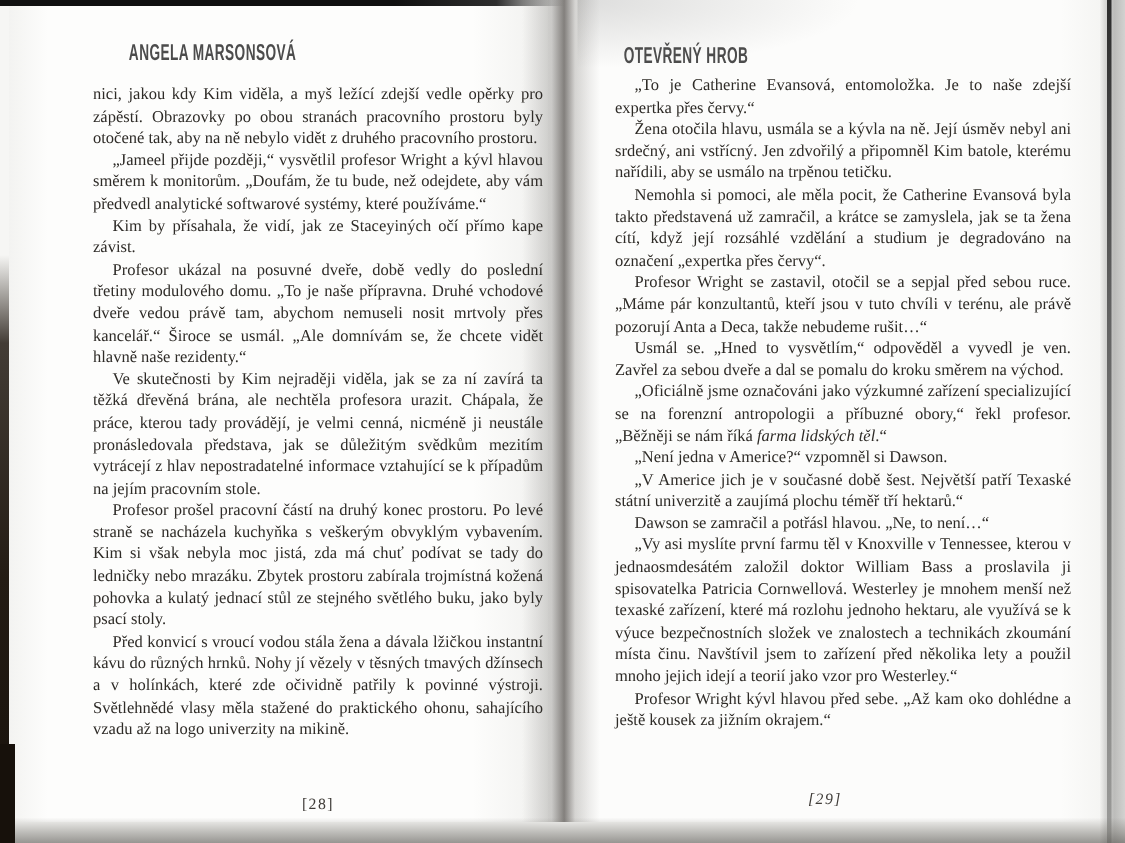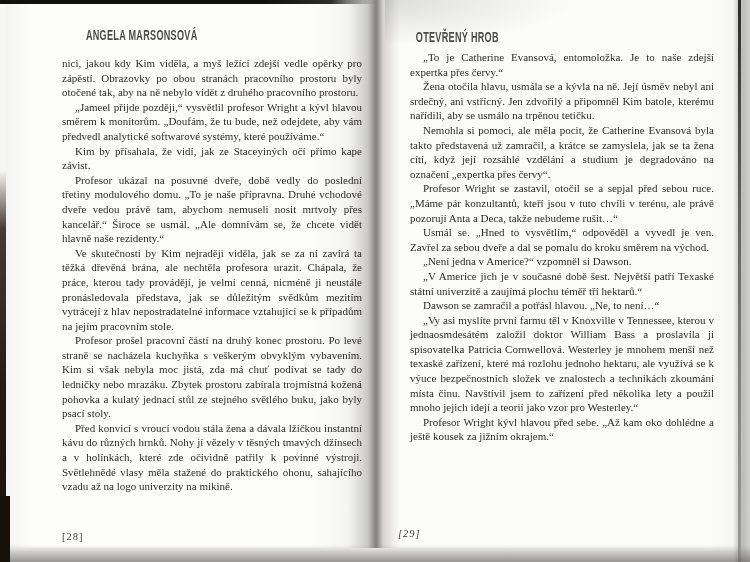--- a/index.html
+++ b/index.html
@@ -35,21 +35,21 @@
   
   .text-block{position:absolute;color:#2e2b27;}
   .text-left{left:62px;top:56px;width:300px;font-size:11px;line-height:14.6px;}
   .text-right{left:398px;top:50px;width:304px;font-size:11px;line-height:14.6px;margin-left:12px;}
   .para{margin:0;text-align:justify;}
   .para.indent{text-indent:13px;}
   .italic{font-style:italic;}
 
   
   .page-number{
-    position:absolute;text-align:left;
+    position:absolute;text-align:center;
     font-size:10.5px;color:#3f3c38;letter-spacing:1px;
   }
   .pn-left{left:62px;width:300px;top:531px;}
   .pn-right{left:398px;width:304px;top:528px;font-style:italic;}
 
   
   .top-edge-line{
     position:absolute;left:0;top:0;width:376px;height:4px;
     background:linear-gradient(to right,#101010 0 70%,#2e2e2e 88%,rgba(46,46,46,0));
   }
@@ -112,20 +112,21 @@
       <p class="para indent"><span>Ve skutečnosti by Kim nejraději viděla, jak se za ní zavírá ta těžká dřevěná brána, ale nechtěla profesora urazit. Chápala, že práce, kterou tady provádějí, je velmi cenná, nicméně ji neustále pronásledovala představa, jak se důležitým svědkům mezitím vytrácejí z hlav nepostradatelné informace vztahující se k případům na jejím pracovním stole.</span></p>
       <p class="para indent"><span>Profesor prošel pracovní částí na druhý konec prostoru. Po levé straně se nacházela kuchyňka s veškerým obvyklým vybavením. Kim si však nebyla moc jistá, zda má chuť podívat se tady do ledničky nebo mrazáku. Zbytek prostoru zabírala trojmístná kožená pohovka a kulatý jednací stůl ze stejného světlého buku, jako byly psací stoly.</span></p>
       <p class="para indent"><span>Před konvicí s vroucí vodou stála žena a dávala lžičkou instantní kávu do různých hrnků. Nohy jí vězely v těsných tmavých džínsech a v holínkách, které zde očividně patřily k povinné výstroji. Světlehnědé vlasy měla stažené do praktického ohonu, sahajícího vzadu až na logo univerzity na mikině.</span></p>
     </div>
   <div id="right-paragraphs" class="text-block text-right">
       <p class="para indent"><span>„To je Catherine Evansová, entomoložka. Je to naše zdejší expertka přes červy.“</span></p>
       <p class="para indent"><span>Žena otočila hlavu, usmála se a kývla na ně. Její úsměv nebyl ani srdečný, ani vstřícný. Jen zdvořilý a připomněl Kim batole, kterému nařídili, aby se usmálo na trpěnou tetičku.</span></p>
       <p class="para indent"><span>Nemohla si pomoci, ale měla pocit, že Catherine Evansová byla takto představená už zamračil, a krátce se zamyslela, jak se ta žena cítí, když její rozsáhlé vzdělání a studium je degradováno na označení „expertka přes červy“.</span></p>
       <p class="para indent"><span>Profesor Wright se zastavil, otočil se a sepjal před sebou ruce. „Máme pár konzultantů, kteří jsou v tuto chvíli v terénu, ale právě pozorují Anta a Deca, takže nebudeme rušit…“</span></p>
       <p class="para indent"><span>Usmál se. „Hned to vysvětlím,“ odpověděl a vyvedl je ven. Zavřel za sebou dveře a dal se pomalu do kroku směrem na východ.</span></p>
+      <p class="para indent"><span>„Oficiálně jsme označováni jako výzkumné zařízení specializující se na forenzní antropologii a příbuzné obory,“ řekl profesor. „Běžněji se nám říká </span><span class="italic">farma lidských těl</span><span>.“</span></p>
       <p class="para indent"><span>„Není jedna v Americe?“ vzpomněl si Dawson.</span></p>
       <p class="para indent"><span>„V Americe jich je v současné době šest. Největší patří Texaské státní univerzitě a zaujímá plochu téměř tří hektarů.“</span></p>
       <p class="para indent"><span>Dawson se zamračil a potřásl hlavou. „Ne, to není…“</span></p>
       <p class="para indent"><span>„Vy asi myslíte první farmu těl v Knoxville v Tennessee, kterou v jednaosmdesátém založil doktor William Bass a proslavila ji spisovatelka Patricia Cornwellová. Westerley je mnohem menší než texaské zařízení, které má rozlohu jednoho hektaru, ale využívá se k výuce bezpečnostních složek ve znalostech a technikách zkoumání místa činu. Navštívil jsem to zařízení před několika lety a použil mnoho jejich idejí a teorií jako vzor pro Westerley.“</span></p>
       <p class="para indent"><span>Profesor Wright kývl hlavou před sebe. „Až kam oko dohlédne a ještě kousek za jižním okrajem.“</span></p>
     </div>
 
   <div class="page-number pn-left">[28]</div>
   <div class="page-number pn-right">[29]</div>
 

